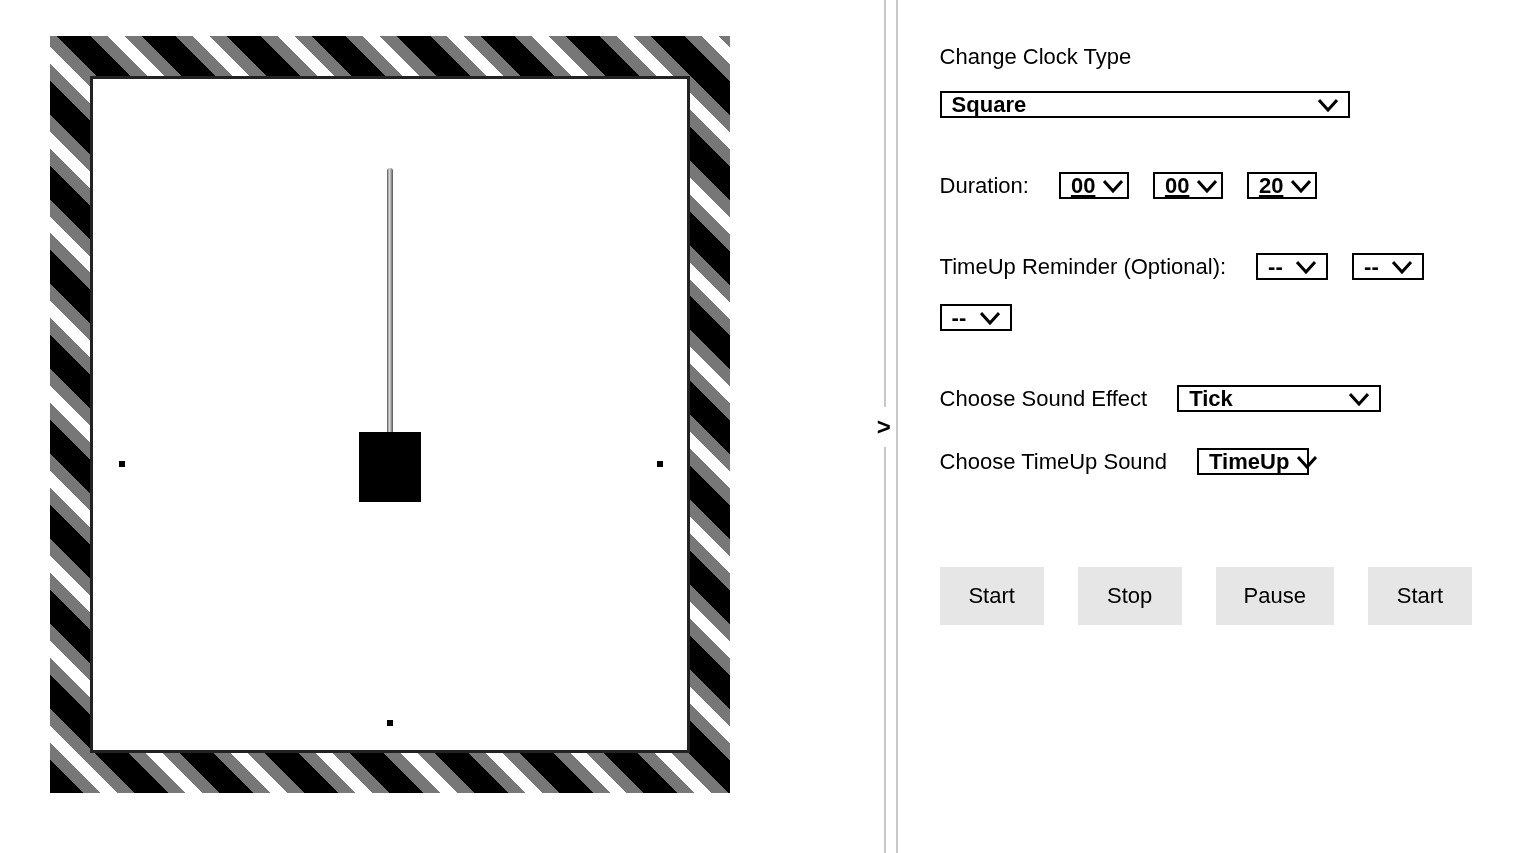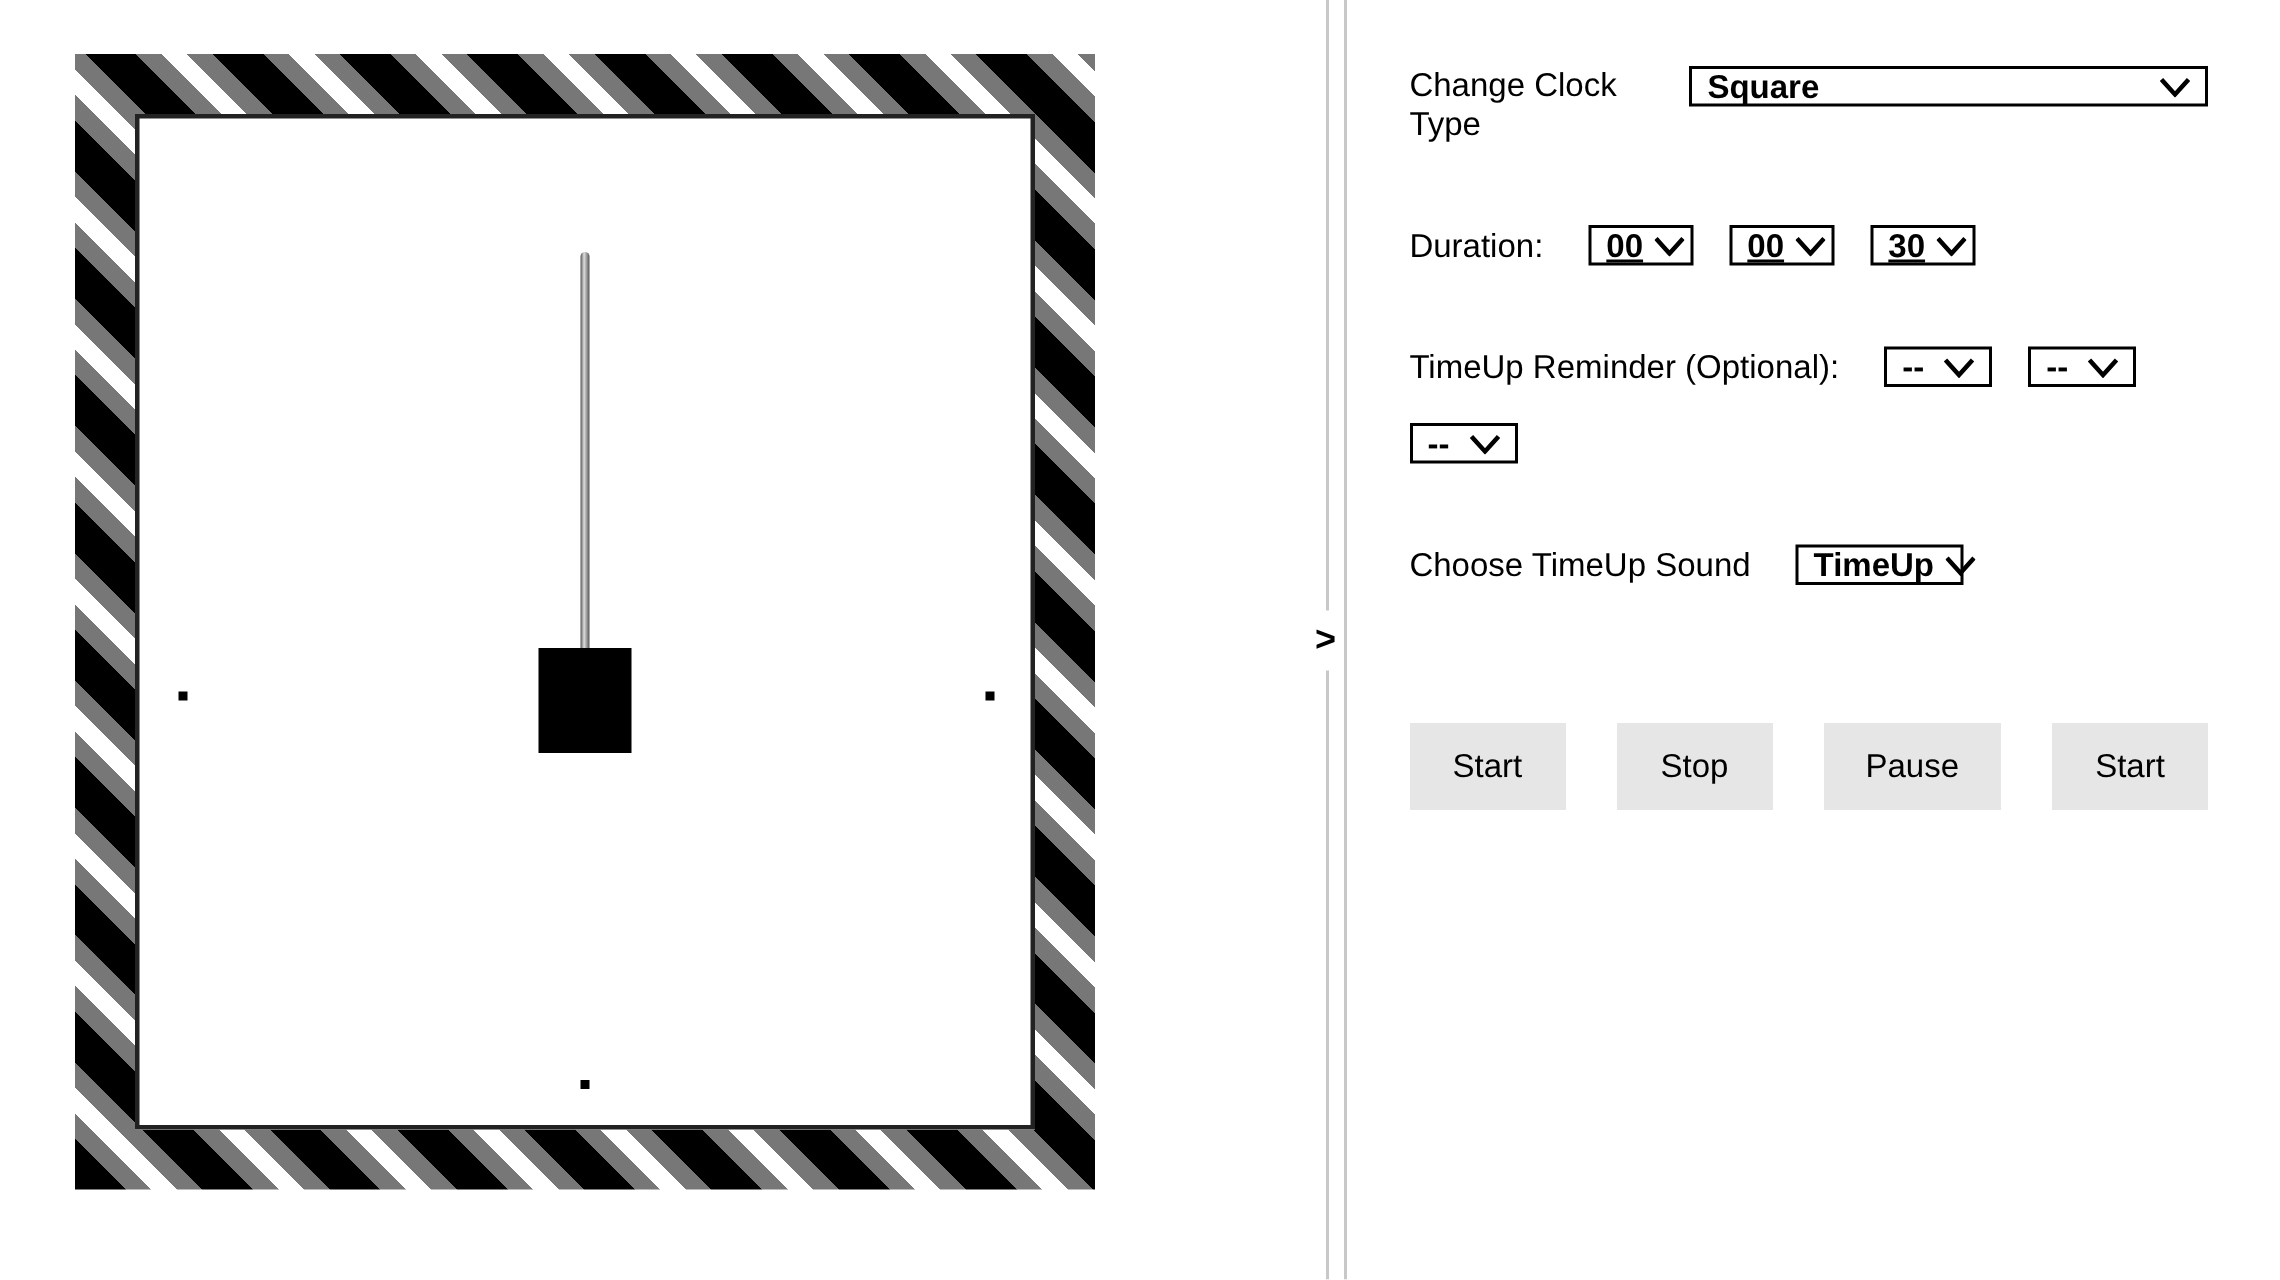--- a/index.html
+++ b/index.html
@@ -117,21 +117,21 @@
   }
   .ctrl-row {
     margin-bottom: 54px;
     display: flex;
     align-items: center;
     flex-wrap: wrap;
     gap: 24px;
   }
   .ctrl-row.small-gap { margin-bottom: 36px; }
   .ctrl-label { margin-right: 6px; }
-  .stack { display: flex; flex-direction: row; gap: 21px; }
+  .stack { display: flex; flex-direction: column; gap: 21px; }
 
   .faux-select {
     border: 2px solid #000;
     background: #fff;
     height: 27px;
     display: inline-flex;
     align-items: center;
     justify-content: space-between;
     padding: 0 10px;
     font-size: 22px;
@@ -225,21 +225,21 @@
       </div>
       <div class="faux-select sel-narrow">
         <span class="val">00</span>
         <span class="chev">
             <svg viewBox="0 0 20 14">
               <path d="M1 2 L10 12 L19 2" fill="none" stroke="#000" stroke-width="3"></path>
             </svg>
           </span>
       </div>
       <div class="faux-select sel-narrow">
-        <span class="val">30</span>
+        <span class="val">20</span>
         <span class="chev">
             <svg viewBox="0 0 20 14">
               <path d="M1 2 L10 12 L19 2" fill="none" stroke="#000" stroke-width="3"></path>
             </svg>
           </span>
       </div>
     </div>
 
     <div class="ctrl-row">
       <span class="ctrl-label">TimeUp Reminder (Optional):</span>
@@ -263,20 +263,31 @@
         <span class="val">--</span>
         <span class="chev">
             <svg viewBox="0 0 20 14">
               <path d="M1 2 L10 12 L19 2" fill="none" stroke="#000" stroke-width="3"></path>
             </svg>
           </span>
       </div>
     </div>
 
 
+    <div class="ctrl-row small-gap">
+      <span class="ctrl-label">Choose Sound Effect</span>
+      <div class="faux-select sel-tick">
+        <span class="val">Tick</span>
+        <span class="chev">
+            <svg viewBox="0 0 20 14">
+              <path d="M1 2 L10 12 L19 2" fill="none" stroke="#000" stroke-width="3"></path>
+            </svg>
+          </span>
+      </div>
+    </div>
 
     <div class="ctrl-row">
       <span class="ctrl-label">Choose TimeUp Sound</span>
       <div class="faux-select sel-alarm">
         <span class="val">TimeUp</span>
         <span class="chev">
             <svg viewBox="0 0 20 14">
               <path d="M1 2 L10 12 L19 2" fill="none" stroke="#000" stroke-width="3"></path>
             </svg>
           </span>

